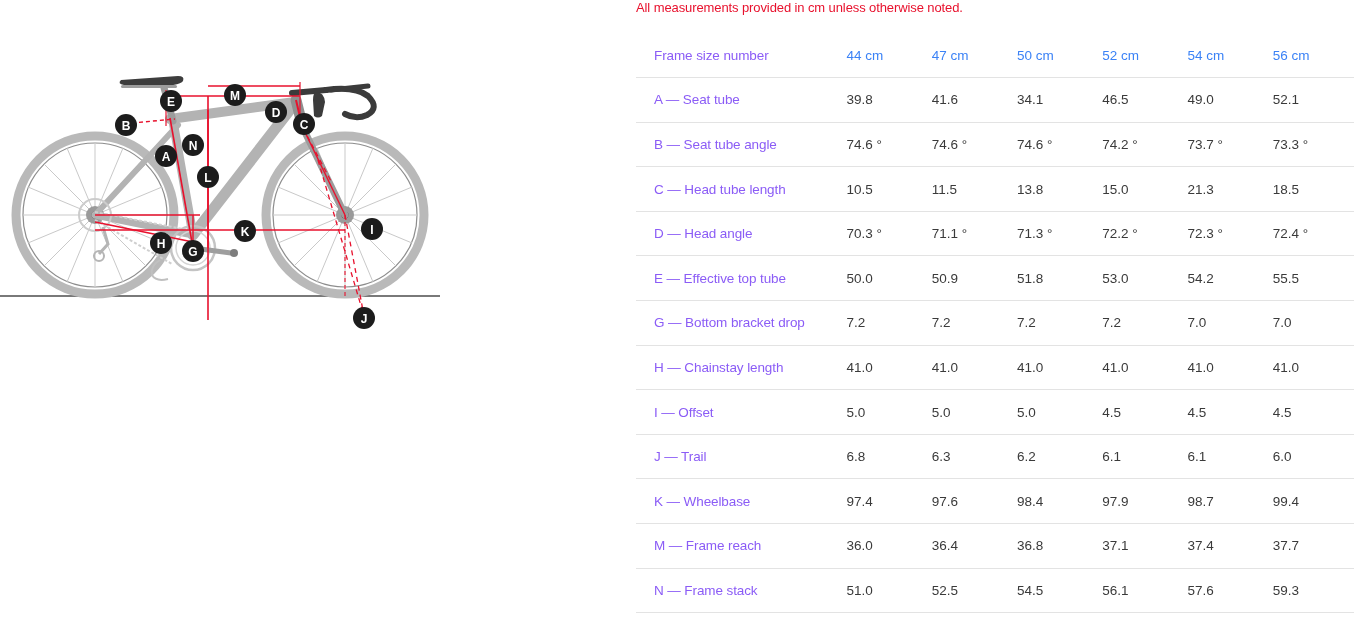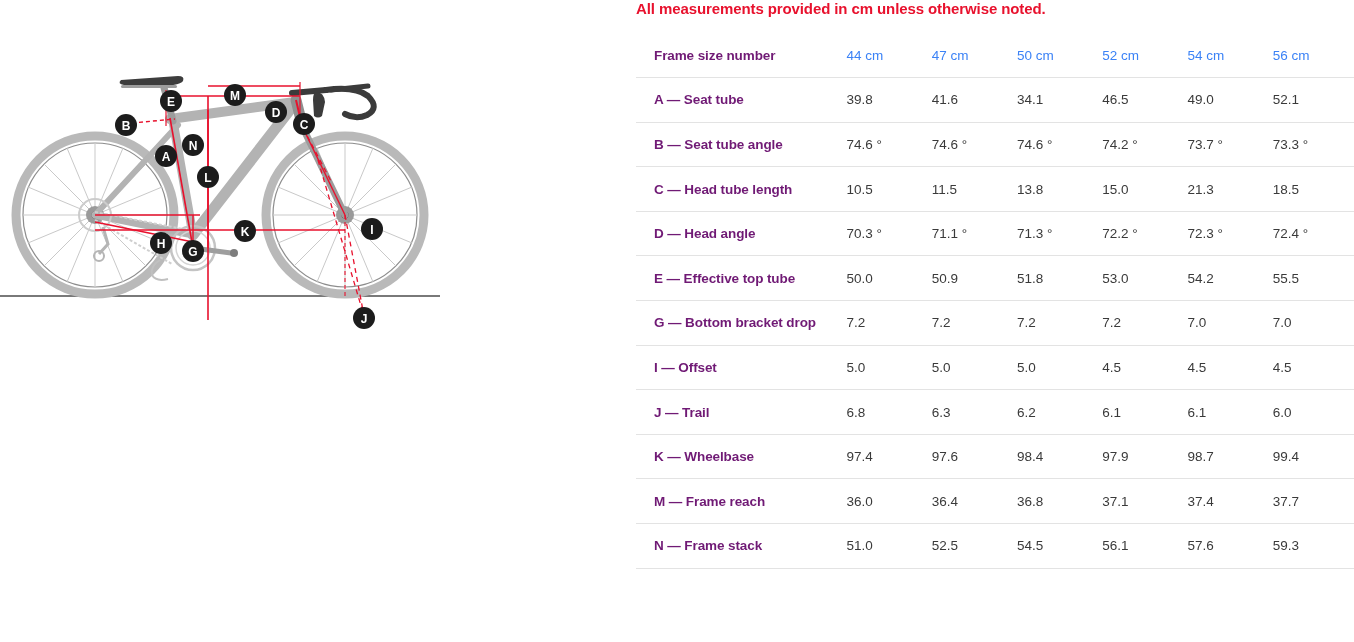--- a/index.html
+++ b/index.html
@@ -44,22 +44,22 @@
     position: absolute;
     left: 636px;
     top: 0;
     width: 718px;
     height: 642px;
   }
   #measure-note {
     position: absolute;
     left: 0;
     top: 0;
-    font-size: 15px;
-    font-weight: bold;
+    font-size: 13px;
+    font-weight: normal;
     color: #e8112d;
     letter-spacing: -0.1px;
     white-space: nowrap;
   }
   table#geometry-table {
     position: absolute;
     left: 0;
     top: 33px;
     width: 718px;
     border-collapse: collapse;
@@ -70,24 +70,24 @@
     border-bottom: 1px solid #e3e3e3;
     height: 44.6px;
     padding: 0;
     text-align: left;
     vertical-align: middle;
     font-size: 13.5px;
     color: #2b2b2b;
   }
   #geometry-table th.row-head,
   #geometry-table td.row-head {
-    font-weight: bold;
+    font-weight: normal;
     padding-left: 18px;
     width: 206px;
-    color: #701a75;
+    color: #8b5cf6;
     letter-spacing: -0.1px;
   }
   #geometry-table td.val,
   #geometry-table th.val {
     font-weight: normal;
     width: 85px;
     padding-left: 4px;
     color: #3a3a3a;
   }
   #geometry-table thead th {
@@ -367,20 +367,29 @@
         <tr>
           <td class="row-head">G — Bottom bracket drop</td>
           <td class="val">7.2</td>
           <td class="val">7.2</td>
           <td class="val">7.2</td>
           <td class="val">7.2</td>
           <td class="val">7.0</td>
           <td class="val">7.0</td>
         </tr>
         <tr>
+          <td class="row-head">H — Chainstay length</td>
+          <td class="val">41.0</td>
+          <td class="val">41.0</td>
+          <td class="val">41.0</td>
+          <td class="val">41.0</td>
+          <td class="val">41.0</td>
+          <td class="val">41.0</td>
+        </tr>
+        <tr>
           <td class="row-head">I — Offset</td>
           <td class="val">5.0</td>
           <td class="val">5.0</td>
           <td class="val">5.0</td>
           <td class="val">4.5</td>
           <td class="val">4.5</td>
           <td class="val">4.5</td>
         </tr>
         <tr>
           <td class="row-head">J — Trail</td>

